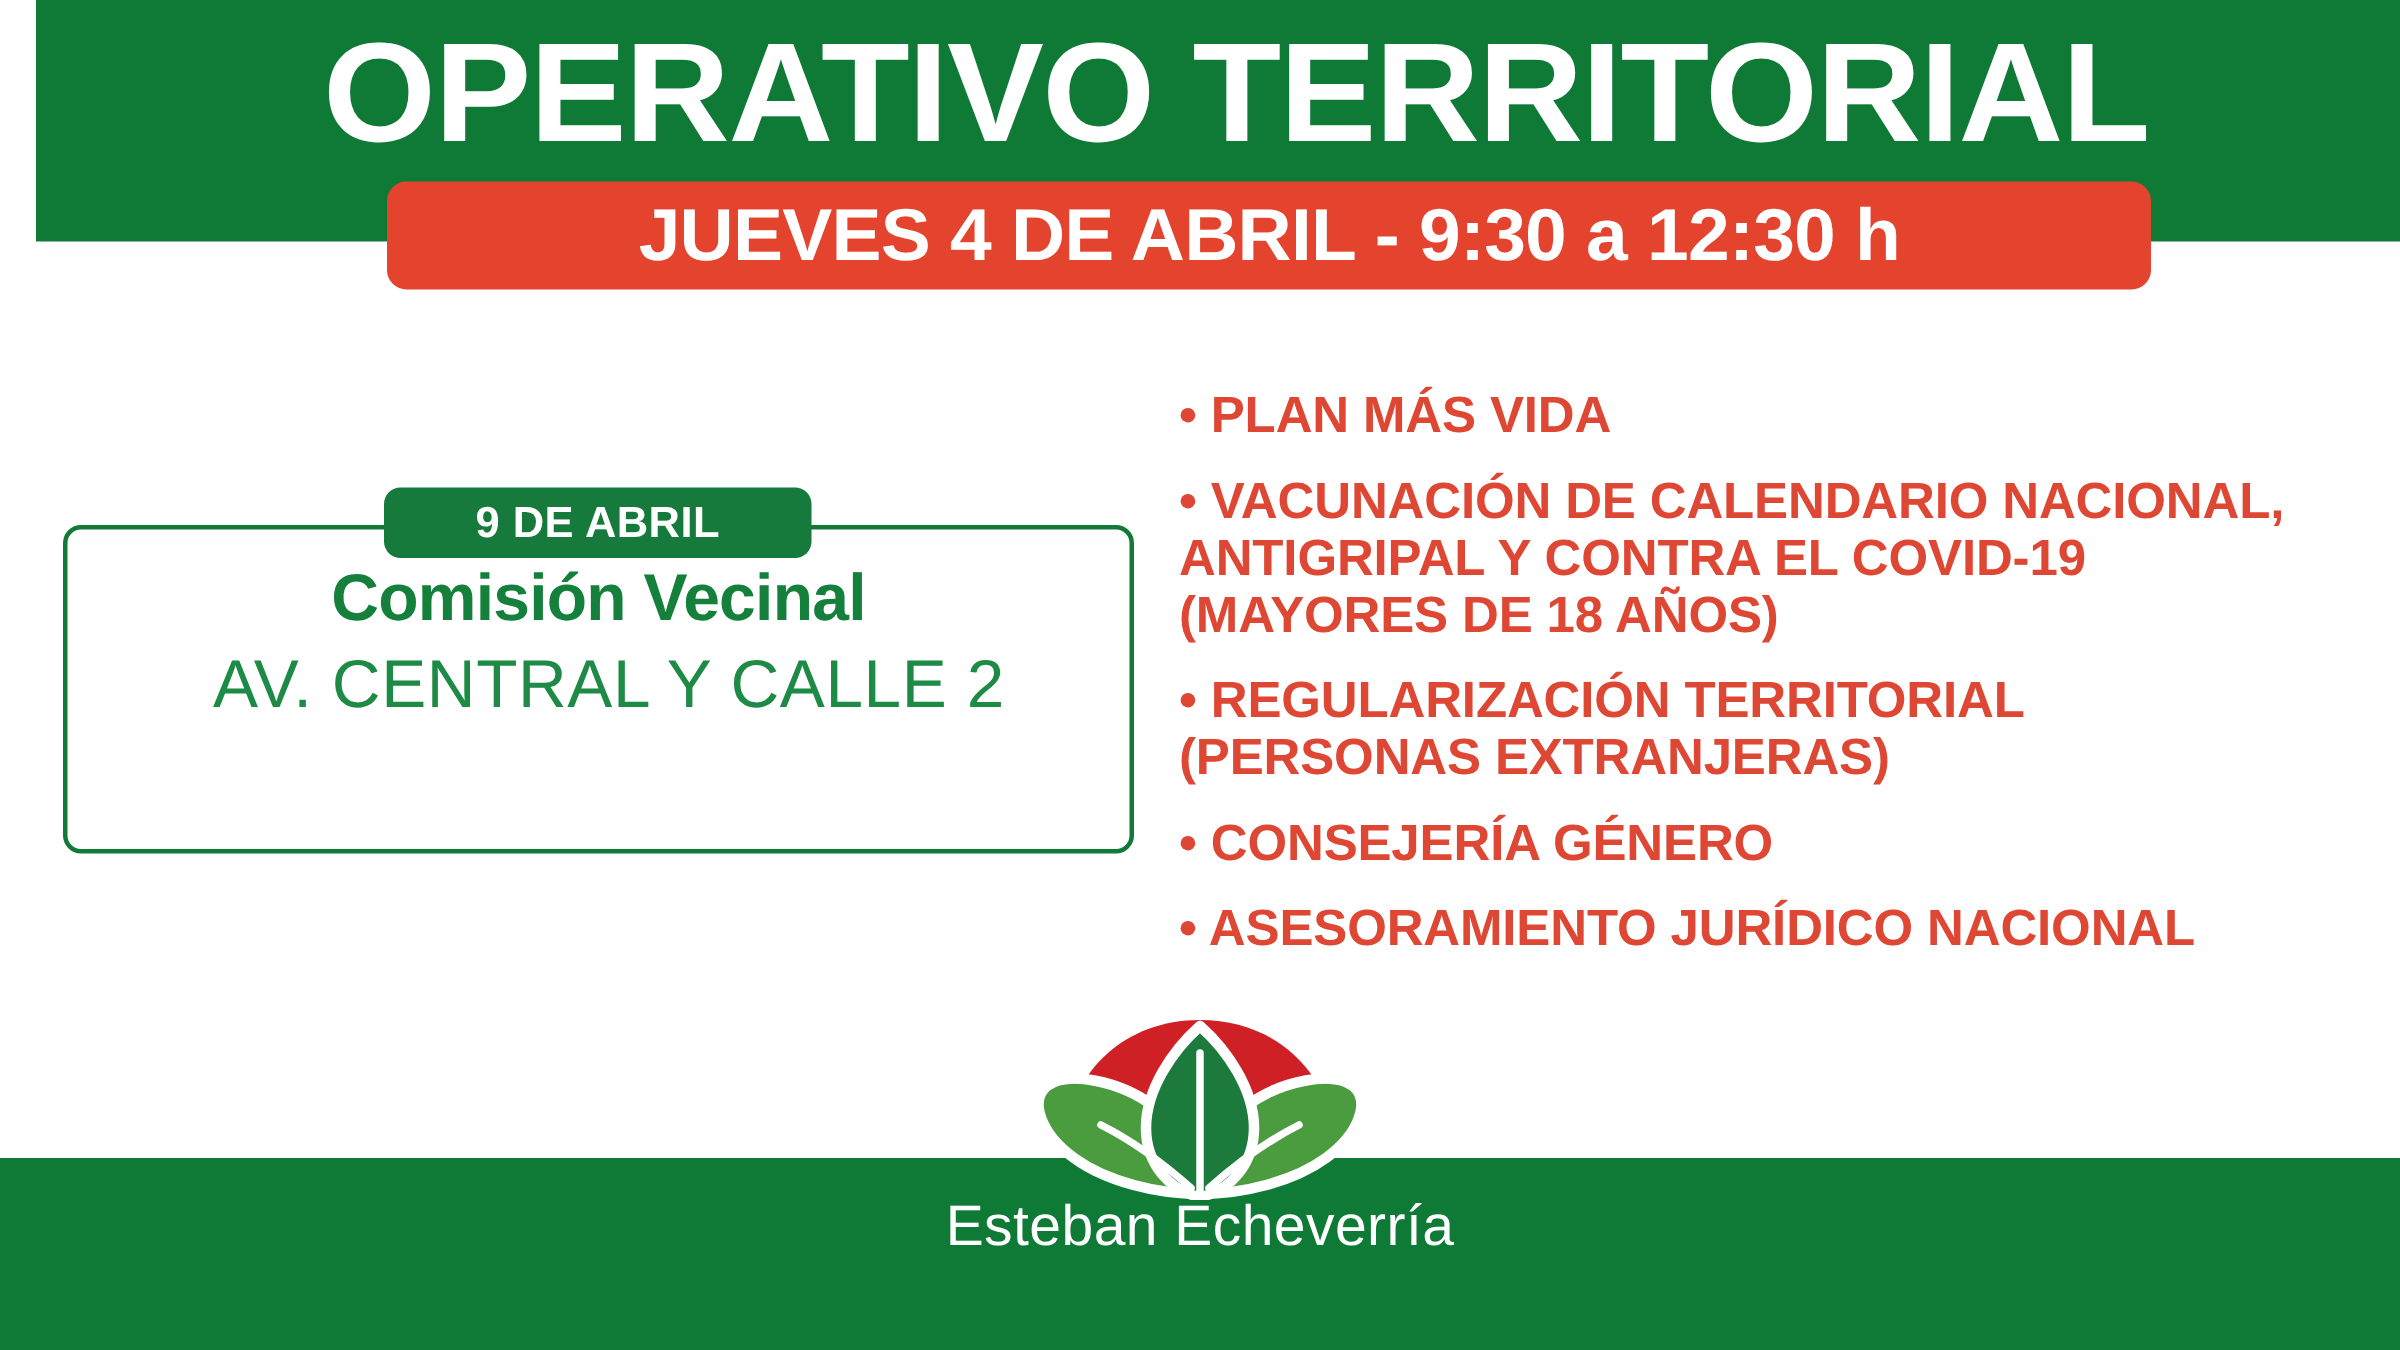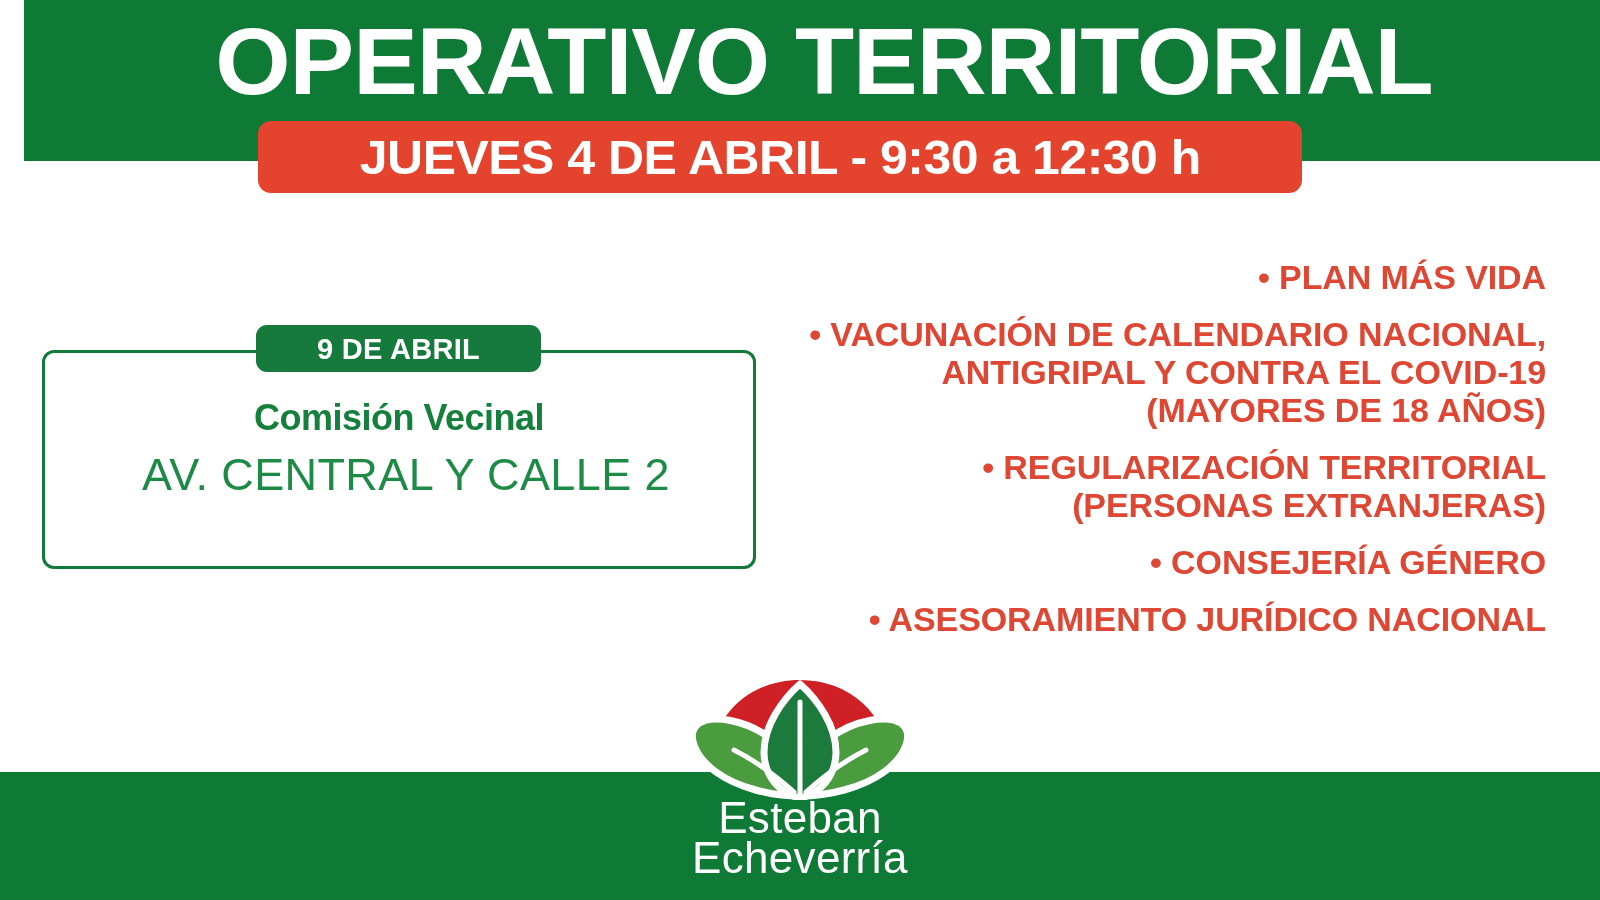--- a/index.html
+++ b/index.html
@@ -47,21 +47,21 @@
     transform: scaleX(1.03);
     transform-origin: center top;
     white-space: nowrap;
   }
 
   
   .date-ribbon {
     position: absolute;
     left: 258px;
     top: 121px;
-    width: 1044px;
+    width: 1176px;
     height: 72px;
     background: #e4432d;
     border-radius: 13px;
     display: flex;
     align-items: center;
     justify-content: center;
   }
   .date-ribbon-text {
     color: #ffffff;
     font-weight: bold;
@@ -107,25 +107,24 @@
   .card-body {
     position: absolute;
     left: 42px;
     top: 366px;
     width: 714px;
     text-align: center;
   }
   .venue-name {
     color: #14803c;
     font-weight: bold;
-    font-size: 36px;
+    font-size: 44px;
     line-height: 57px;
     letter-spacing: -0.5px;
     padding-top: 4px;
-    margin-top: 19px;
   }
   .venue-address {
     color: #1d8a46;
     font-weight: normal;
     font-size: 45px;
     line-height: 54px;
     letter-spacing: 0.4px;
     padding-top: 2px;
     padding-left: 14px;
   }
@@ -138,21 +137,20 @@
     width: 760px;
   }
   .service-item {
     color: #dd4733;
     font-weight: bold;
     font-size: 34px;
     line-height: 38px;
     letter-spacing: -0.1px;
     margin-bottom: 19px;
     text-transform: none;
-    text-align: right;
   }
   .service-item .dot {
     color: #dd4733;
   }
 
   
   .footer-band {
     position: absolute;
     left: 0;
     top: 772px;
@@ -176,21 +174,21 @@
     width: 248px;
     height: 124px;
   }
   .logo-caption {
     position: absolute;
     left: 0;
     top: 122px;
     width: 348px;
     text-align: center;
     color: #ffffff;
-    font-size: 44px;
+    font-size: 38px;
     line-height: 40px;
     font-weight: normal;
     letter-spacing: 0.3px;
   }
 </style>
 </head>
 <body>
 
 <div id="poster">
 

